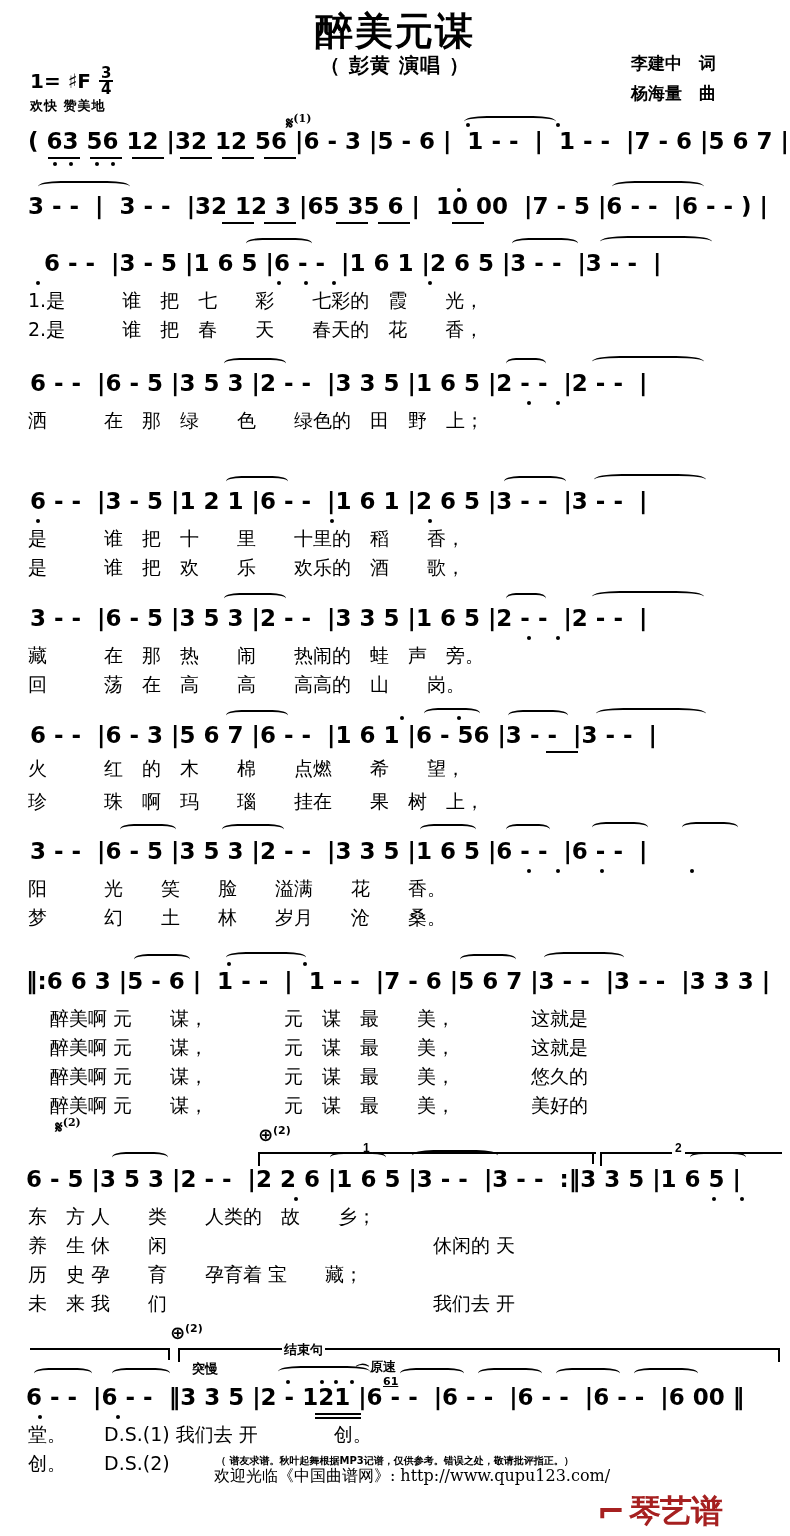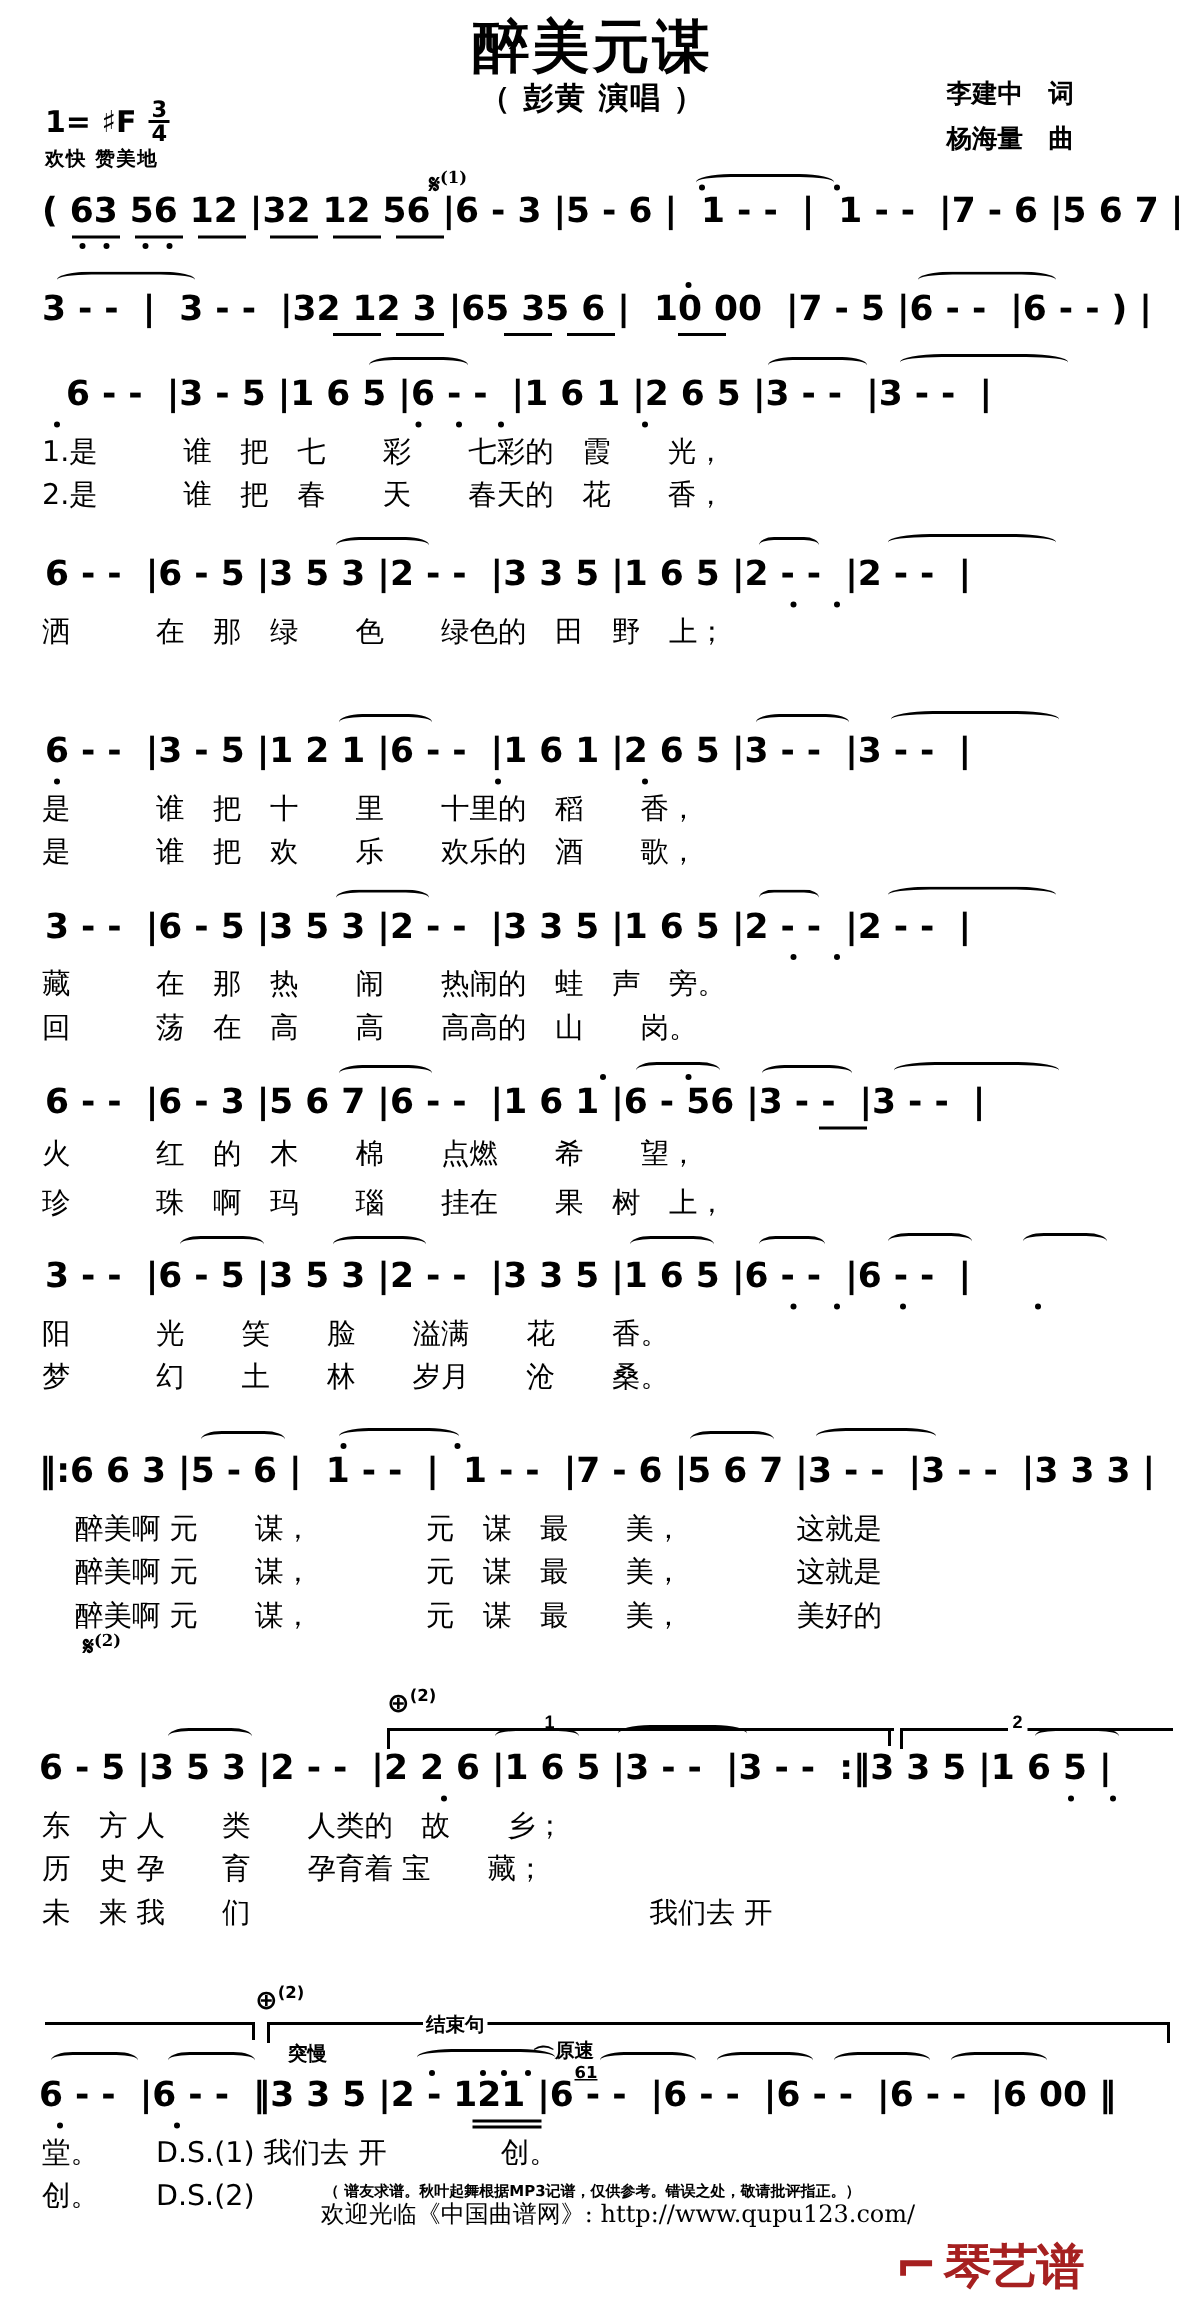--- a/index.html
+++ b/index.html
@@ -266,20 +266,23 @@
       <span class="slur" style="left:460px;top:-14px;width:56px;"></span>
       <span class="slur" style="left:544px;top:-16px;width:80px;"></span>
     </div>
     <div class="lyric" style="margin-top:4px;">
       <span class="seg" style="left:50px;">醉美啊 元　　谋，　　　　元　谋　最　　美，　　　　这就是</span>
     </div>
     <div class="lyric">
       <span class="seg" style="left:50px;">醉美啊 元　　谋，　　　　元　谋　最　　美，　　　　这就是</span>
     </div>
     <div class="lyric">
+      <span class="seg" style="left:50px;">醉美啊 元　　谋，　　　　元　谋　最　　美，　　　　悠久的</span>
+    </div>
+    <div class="lyric">
       <span class="segno" style="left:8px;top:3px;">
         <span>𝄋</span><sup>(2)</sup>
       </span>
       <span class="seg" style="left:50px;">醉美啊 元　　谋，　　　　元　谋　最　　美，　　　　美好的</span>
     </div>
   </div>
 
   <div class="row" style="top:1128px;">
 
     <span class="coda" style="left:258px;top:-4px;">
@@ -300,20 +303,23 @@
       <span class="slur" style="left:112px;top:-14px;width:56px;"></span>
       <span class="dot-low" style="left:294px;top:31px;"></span>
       <span class="slur" style="left:330px;top:-14px;width:56px;"></span>
       <span class="slur" style="left:412px;top:-16px;width:86px;"></span>
       <span class="slur" style="left:690px;top:-14px;width:56px;"></span>
       <span class="dot-low" style="left:712px;top:31px;"></span>
       <span class="dot-low" style="left:740px;top:31px;"></span>
     </div>
     <div class="lyric" style="margin-top:4px;">
       <span class="seg" style="left:28px;">东　方 人　　类　　人类的　故　　乡；</span>
+    </div>
+    <div class="lyric">
+      <span class="seg" style="left:28px;">养　生 休　　闲　　　　　　　　　　　　　　休闲的 天</span>
     </div>
     <div class="lyric">
       <span class="seg" style="left:28px;">历　史 孕　　育　　孕育着 宝　　藏；</span>
     </div>
     <div class="lyric">
       <span class="seg" style="left:28px;">未　来 我　　们　　　　　　　　　　　　　　我们去 开</span>
     </div>
   </div>
 
   <div class="row" style="top:1318px;">

